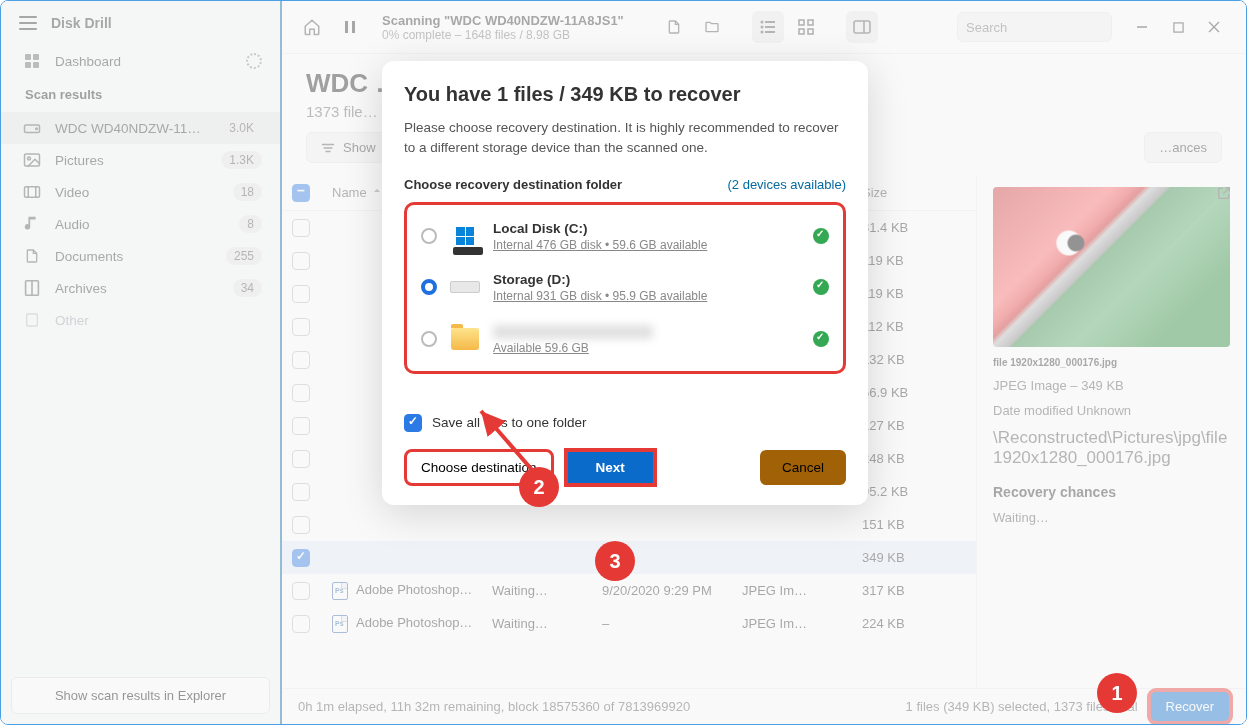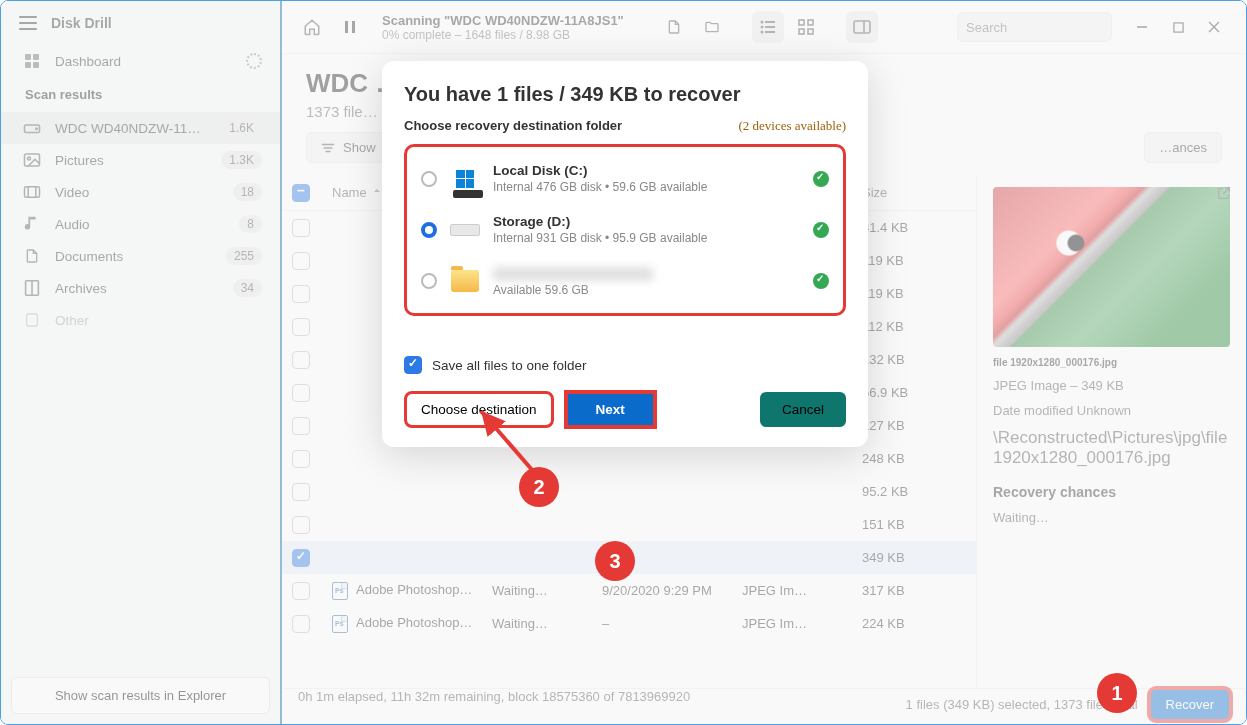--- a/index.html
+++ b/index.html
@@ -70,55 +70,55 @@
 .detail { width:270px; border-left:1px solid #eee; padding:12px 16px; display:flex; flex-direction:column; gap:10px; position:relative;}
 .detail .popout { position:absolute; top:10px; right:14px; cursor:pointer; }
 .detail .thumb { width:100%; height:160px; background:#333; border-radius:4px; background-size:cover; background-position:center;
   background-image: radial-gradient(circle at 35% 35%, #000 4%, transparent 5%), radial-gradient(circle at 32% 35%, #fff 6%, transparent 7%), linear-gradient(135deg,#c33 0%,#f66 30%,#e44 35%,#c22 38%,#bbb 40%,#888 44%, #384 45%, #5a6 60%, #283 80%);
 }
 .detail h3 { font-size:10px; font-weight:650; }
 .detail .meta { font-size:13px; color:#555; }
 .detail .section-t { font-weight:650; margin-top:6px; font-size:14px;}
 
 
-.statusbar { height:36px; border-top:1px solid #eee; display:flex; align-items:flex-start; padding:0 16px; font-size:13px; color:#555; gap:16px; }
+.statusbar { height:36px; border-top:1px solid #eee; display:flex; align-items:center; padding:0 16px; font-size:13px; color:#555; gap:16px; }
 .statusbar .right { margin-left:auto; display:flex; align-items:center; gap:12px;}
 .recover-btn { background:#0b6bcb; color:#fff; border:none; border-radius:6px; padding:8px 16px; font-size:13px; font-weight:500; cursor:pointer;}
 
 
 .scrim { position:absolute; inset:0; background:rgba(245,245,245,0.6); }
 .modal { position:absolute; left:381px; top:60px; width:486px; background:#fff; border-radius:12px; box-shadow:0 8px 40px rgba(0,0,0,0.15); padding:22px 22px 18px; }
 .modal h2 { font-size:20px; font-weight:650; margin-bottom:12px;}
 .modal .desc { font-size:13.5px; color:#555; margin-bottom:18px; line-height:1.5;}
 .modal .row-between { display:flex; justify-content:space-between; align-items:baseline; margin-bottom:10px;}
 .modal .lbl2 { font-size:13px; font-weight:600;}
-.modal .avail { font-size:13px; color:#a16207;font-family:Liberation Serif, serif;}
+.modal .avail { font-size:13px; color:#0369a1;}
 .dest-box { border:3px solid #e53935; border-radius:10px; padding:6px 10px; margin-bottom:18px;}
 .dest { display:flex; align-items:center; gap:12px; padding:10px 4px; }
 .radio { width:16px; height:16px; border:2px solid #bbb; border-radius:50%; cursor:pointer; flex-shrink:0;}
 .radio.on { border:4px solid #1e6fe0; width:16px; height:16px;}
 .drive-icon { width:32px; height:22px; flex-shrink:0; display:flex; align-items:center; justify-content:center;}
 .hdd { width:30px; height:12px; background:#333; border-radius:2px;}
 .hdd.light{ background:#e8e8e8; border:1px solid #ccc;}
 .win-fold { width:28px; height:22px; background:linear-gradient(#fde38b,#f5b949); border-radius:2px 2px 3px 3px; position:relative;}
 .win-fold::before{content:"";position:absolute;top:-4px;left:0;width:12px;height:4px;background:#f5b949;border-radius:2px 2px 0 0;}
 .win-grid { width:18px; height:18px; display:grid; grid-template-columns:1fr 1fr; grid-template-rows:1fr 1fr; gap:1px;}
 .win-grid i:nth-child(1){background:#0a84d8;} .win-grid i:nth-child(2){background:#0a84d8;} .win-grid i:nth-child(3){background:#0a84d8;} .win-grid i:nth-child(4){background:#0a84d8;}
 .dest-txt { flex:1; }
 .dest-txt .dn { font-size:13.5px; font-weight:550;}
-.dest-txt .ds { font-size:12px; color:#888; margin-top:2px;}
+.dest-txt .ds { font-size:12px; color:#888; margin-top:2px;text-decoration:underline;}
 .dest-txt .ds.blur { filter:blur(4px); user-select:none; background:#e0e0e0; color:#bbb; height:14px; width:160px; border-radius:2px;}
 .ok-ic { width:16px; height:16px; background:#34a853; border-radius:50%; position:relative;}
 .ok-ic::after{content:"✓"; color:#fff; font-size:10px; position:absolute; left:3px; top:0; font-weight:bold;}
 
 .save-row { display:flex; align-items:center; gap:10px; margin:40px 0 16px;}
 .modal-actions { display:flex; align-items:center; gap:10px;}
 .btn-outline { border:3px solid #e53935; border-radius:8px; padding:8px 14px; background:#fff; font-size:13.5px; cursor:pointer;}
 .btn-primary { border:4px solid #e53935; border-radius:0; background:#0b6bcb; color:#fff; padding:8px 28px; font-size:13.5px; font-weight:550; cursor:pointer;}
-.btn-plain { border:none; background:#0f766e; border-radius:6px; padding:10px 22px; font-size:13.5px; cursor:pointer; margin-left:auto;}
+.btn-plain { border:none; background:#a16207; border-radius:6px; padding:10px 22px; font-size:13.5px; cursor:pointer; margin-left:auto;}
 
 
 .bubble { position:absolute; width:40px; height:40px; background:#e53935; color:#fff; border-radius:50%; display:flex; align-items:center; justify-content:center; font-size:20px; font-weight:700; z-index:50; pointer-events:none;}
 .arrow { position:absolute; z-index:49; pointer-events:none;}
 
 .recover-outline { outline:4px solid #e53935; outline-offset:-1px; border-radius:6px;}
 
 svg { display:block; }
 </style>
 </head>
@@ -150,21 +150,21 @@
     <div class="sb-section">Scan results</div>
     <div id="sb-items">
         <div class="sb-row selected">
           <div class="sb-icon">
             <svg width="18" height="14" viewBox="0 0 24 16" fill="none" stroke="#555" stroke-width="2">
               <rect x="2" y="4" width="20" height="10" rx="2"></rect>
               <circle cx="18" cy="9" r="1" fill="#555"></circle>
             </svg>
           </div>
           <div class="lbl">WDC WD40NDZW-11A…</div>
-          <div class="badge">1.6K</div>
+          <div class="badge">3.0K</div>
         </div>
         <div class="sb-row">
           <div class="sb-icon">
             <svg width="18" height="16" viewBox="0 0 24 20" fill="none" stroke="#555" stroke-width="2">
               <rect x="2" y="2" width="20" height="16" rx="2"></rect>
               <circle cx="8" cy="8" r="2"></circle>
               <path d="M22 15l-6-6-10 10"></path>
             </svg>
           </div>
           <div class="lbl">Pictures</div>
@@ -501,20 +501,21 @@
         <div>1 files (349 KB) selected, 1373 files total</div>
         <button class="recover-btn recover-outline">Recover</button>
       </div>
     </div>
   </div>
 
   <div class="scrim"></div>
 
   <div class="modal">
     <h2>You have 1 files / 349 KB to recover</h2>
+    <div class="desc">Please choose recovery destination. It is highly recommended to recover to a different storage device than the scanned one.</div>
     <div class="row-between">
       <div class="lbl2">Choose recovery destination folder</div>
       <div class="avail">(2 devices available)</div>
     </div>
     <div class="dest-box" id="dest-box">
         <div class="dest">
           <div class="radio"></div>
           <div class="drive-icon">
             <div style="position:relative;">
               <div class="win-grid">

